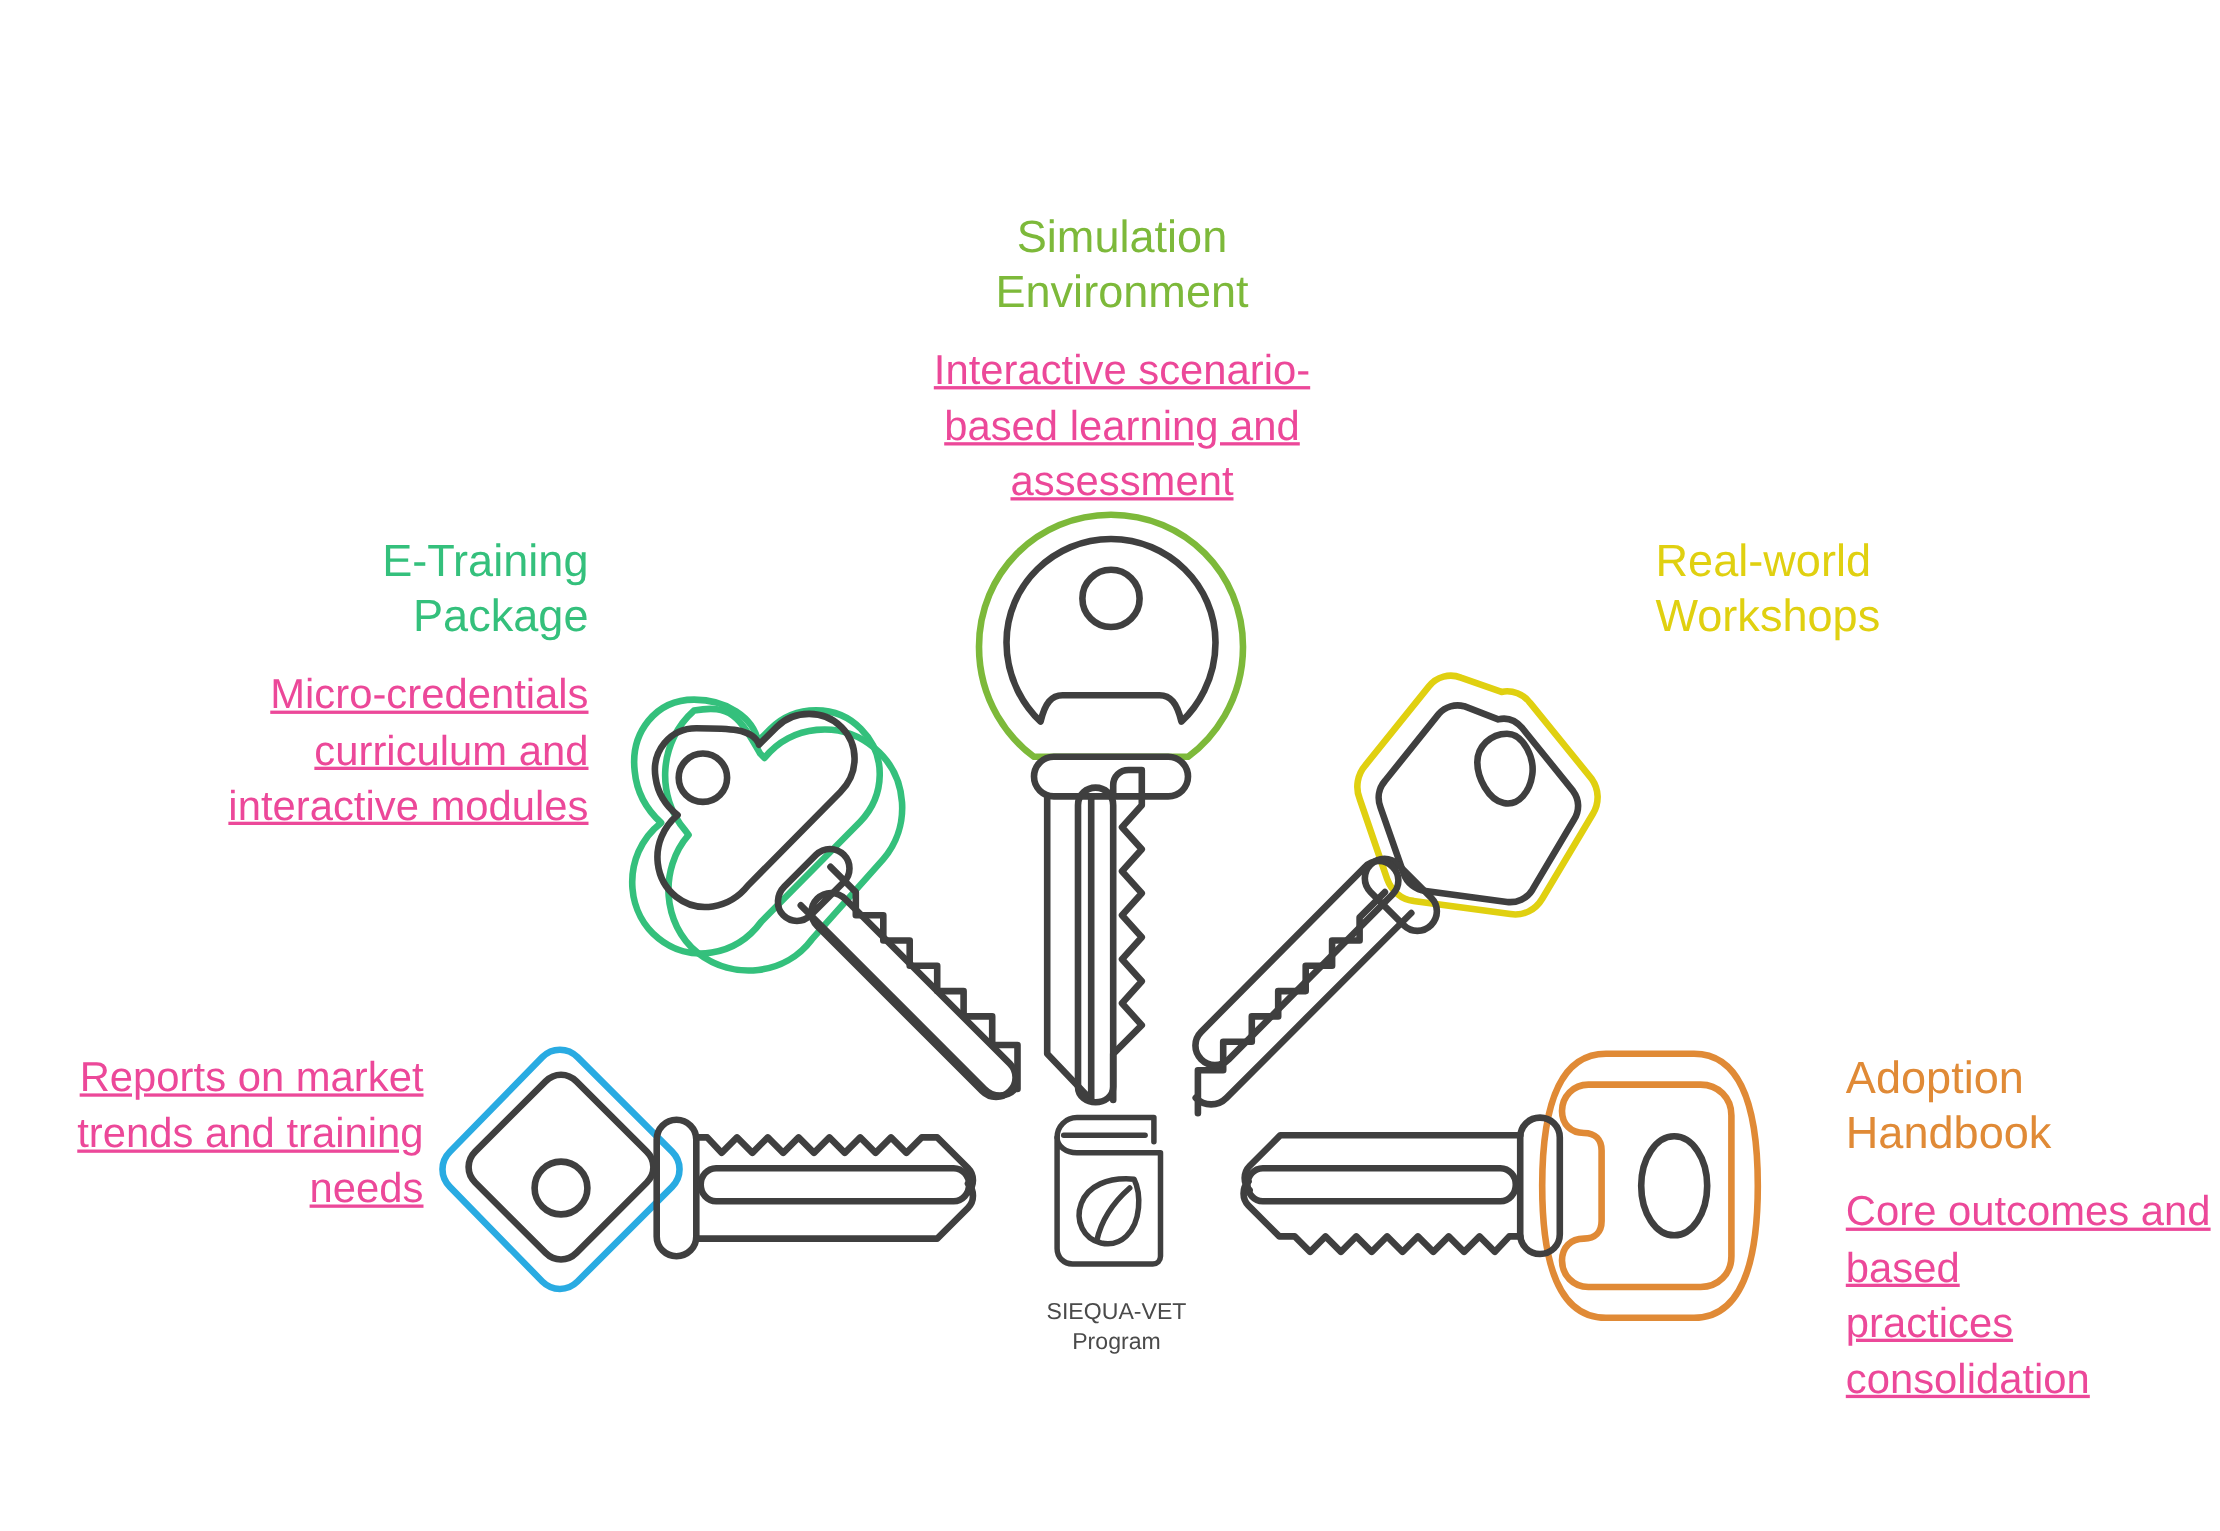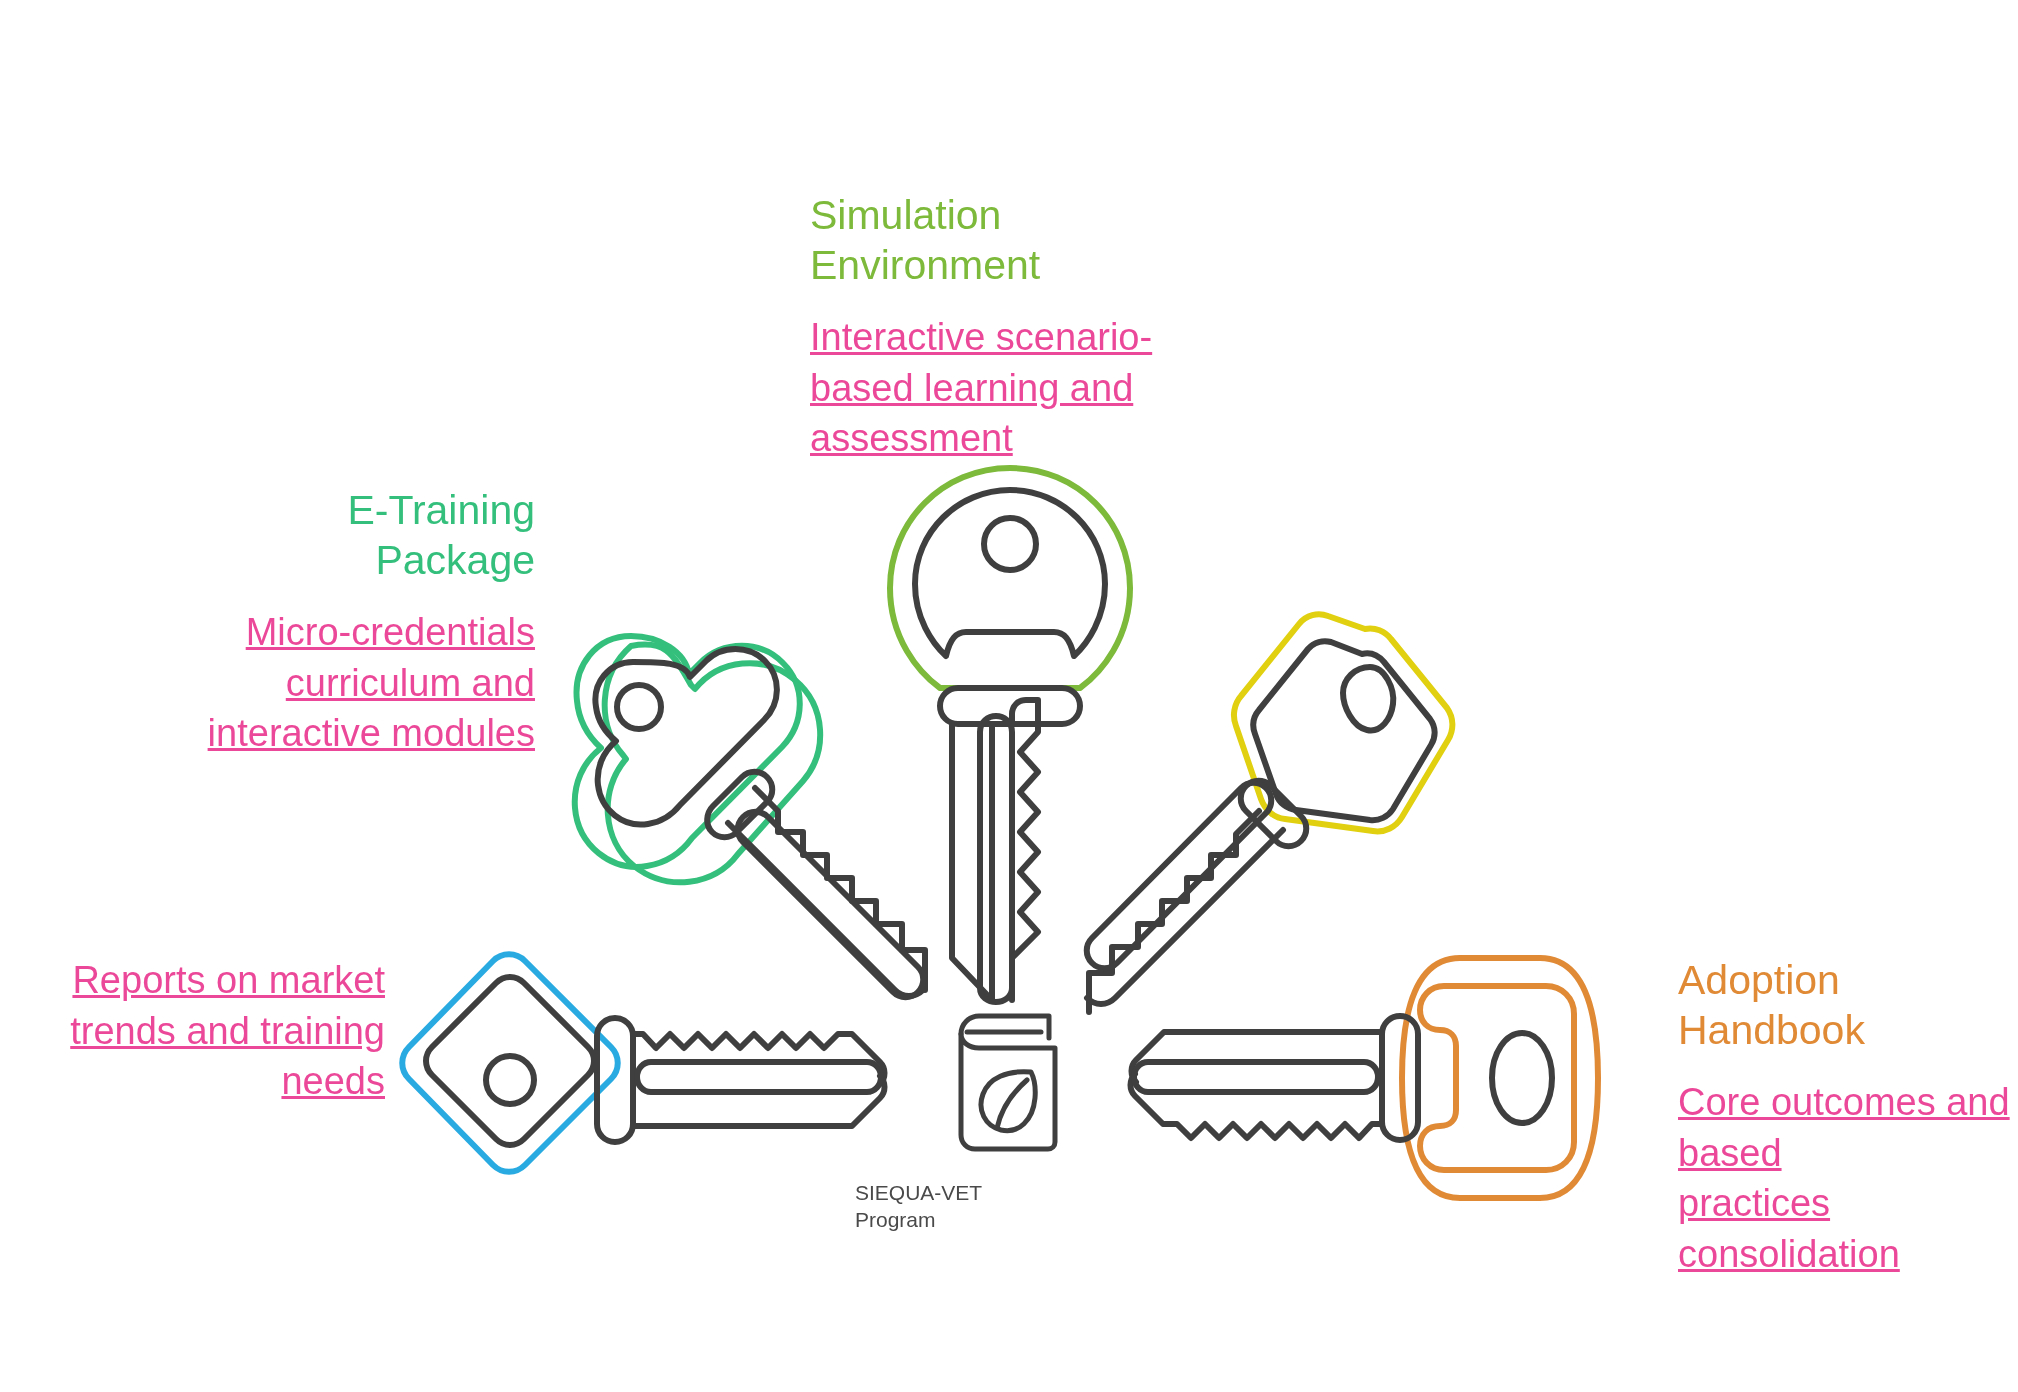--- a/index.html
+++ b/index.html
@@ -31,21 +31,21 @@
   .label-desc {
     font-size: 38px;
     line-height: 1.33;
     color: #ec4899;
     margin: 0;
     white-space: pre-line;
     text-decoration: underline;
   }
   .align-right { text-align: right; }
   .align-left  { text-align: left;  }
-  .align-center{ text-align: left;}
+  .align-center{ text-align: center;}
 
   
   #lbl-simulation { left: 810px;  top: 190px;  width: 420px; }
   #lbl-etraining  { left: 160px;  top: 485px;  width: 375px; }
   #lbl-realworld  { left: 1505px; top: 485px;  width: 400px; }
   #lbl-market     { left: 60px;   top: 955px;  width: 325px; }
   #lbl-adoption   { left: 1650px; top: 955px;  width: 360px; margin-left: 28px; }
 
   #center-caption {
     position: absolute;
@@ -241,20 +241,22 @@
 
   <div id="lbl-etraining" class="label-block align-right">
     <div class="label-title" style="color:#34C07C">E-Training
 Package</div>
     <div class="label-desc">Micro-credentials
 curriculum and
 interactive modules</div>
   </div>
 
   <div id="lbl-realworld" class="label-block align-left">
+    <div class="label-title" style="color:#E0D010">Real-world
+Workshops</div>
   </div>
 
   <div id="lbl-market" class="label-block align-right">
     <div class="label-desc">Reports on market
 trends and training
 needs</div>
   </div>
 
   <div id="lbl-adoption" class="label-block align-left">
     <div class="label-title" style="color:#E08A36">Adoption

